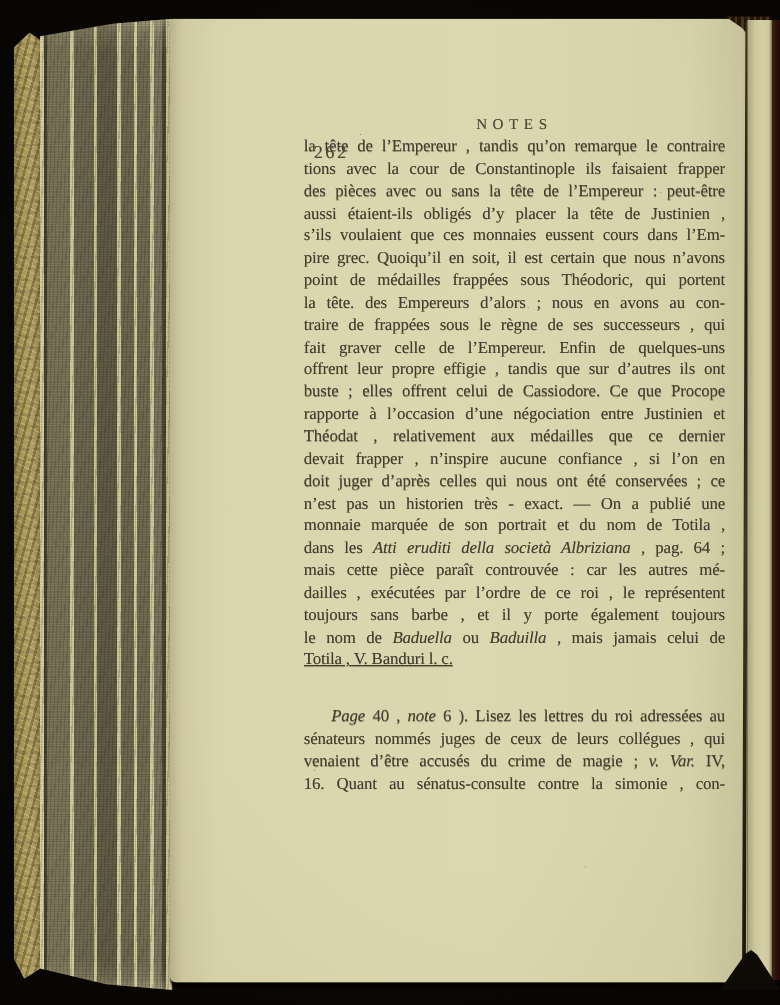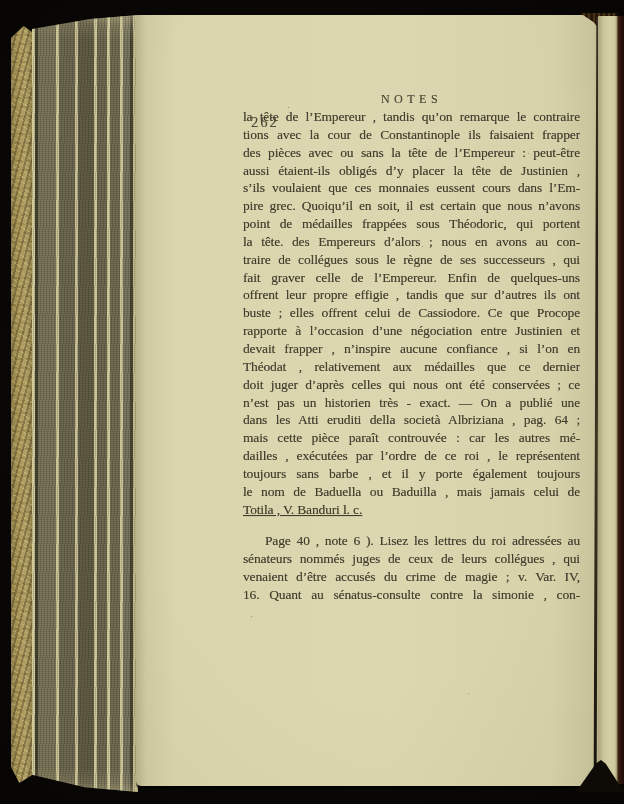--- a/index.html
+++ b/index.html
@@ -84,28 +84,28 @@
   
   .content{
     position:absolute;left:243px;top:84px;width:337px;
     color:var(--ink);font-size:13.4px;letter-spacing:-.1px;
     text-shadow:.2px .2px .3px rgba(56,50,30,.45);
   }
   .page-head{position:relative;height:24px;color:var(--header-ink);}
   .page-num{position:absolute;left:8px;top:0;font-size:14.5px;letter-spacing:2px;margin-top:30px;}
   .running-head{position:absolute;left:50%;top:8px;transform:translateX(-50%);font-size:12px;letter-spacing:4.5px;}
   .para{margin:0;}
-  .para + .para{margin-top:14px;}
+  .para + .para{margin-top:28px;}
   .para.indent .line:first-child{text-indent:22px;}
   .line{
     height:17.85px;line-height:17.85px;overflow:hidden;
     text-align:justify;text-align-last:justify;
   }
   .line.last-left{text-align-last:left;text-decoration:underline;}
-  .it{}
+  .it{font-style:italic;}
 </style>
 </head>
 <body>
 
 <div class="scene">
   <div class="cover-strip"></div>
   <div class="fore-edge"></div>
 
   <div class="page"></div>
 
@@ -122,29 +122,30 @@
     <div id="text-column">
         <div class="para">
           <div class="line"><span>la tête de l’Empereur , tandis qu’on remarque le contraire</span></div>
           <div class="line"><span>tions avec la cour de Constantinople ils faisaient frapper</span></div>
           <div class="line"><span>des pièces avec ou sans la tête de l’Empereur : peut-être</span></div>
           <div class="line"><span>aussi étaient-ils obligés d’y placer la tête de Justinien ,</span></div>
           <div class="line"><span>s’ils voulaient que ces monnaies eussent cours dans l’Em-</span></div>
           <div class="line"><span>pire grec. Quoiqu’il en soit, il est certain que nous n’avons</span></div>
           <div class="line"><span>point de médailles frappées sous Théodoric, qui portent</span></div>
           <div class="line"><span>la tête. des Empereurs d’alors ; nous en avons au con-</span></div>
-          <div class="line"><span>traire de collégues sous le règne de ses successeurs , qui</span></div>
+          <div class="line"><span>traire de frappées sous le règne de ses successeurs , qui</span></div>
           <div class="line"><span>fait graver celle de l’Empereur. Enfin de quelques-uns</span></div>
           <div class="line"><span>offrent leur propre effigie , tandis que sur d’autres ils ont</span></div>
           <div class="line"><span>buste ; elles offrent celui de Cassiodore. Ce que Procope</span></div>
           <div class="line"><span>rapporte à l’occasion d’une négociation entre Justinien et</span></div>
+          <div class="line"><span>Théodat , relativement aux médailles que ce dernier</span></div>
           <div class="line"><span>devait frapper , n’inspire aucune confiance , si l’on en</span></div>
-          <div class="line"><span>Théodat , relativement aux médailles que ce dernier</span></div>
           <div class="line"><span>doit juger d’après celles qui nous ont été conservées ; ce</span></div>
           <div class="line"><span>n’est pas un historien très - exact. — On a publié une</span></div>
+          <div class="line"><span>monnaie marquée de son portrait et du nom de Totila ,</span></div>
           <div class="line"><span>dans les </span><span class="it">Atti eruditi della società Albriziana</span><span> , pag. 64 ;</span></div>
           <div class="line"><span>mais cette pièce paraît controuvée : car les autres mé-</span></div>
           <div class="line"><span>dailles , exécutées par l’ordre de ce roi , le représentent</span></div>
           <div class="line"><span>toujours sans barbe , et il y porte également toujours</span></div>
           <div class="line"><span>le nom de </span><span class="it">Baduella</span><span> ou </span><span class="it">Baduilla</span><span> , mais jamais celui de</span></div>
           <div class="line last-left"><span>Totila , V. Banduri l. c.</span></div>
         </div>
         <div class="para indent">
           <div class="line"><span class="it">Page</span><span> 40 , </span><span class="it">note</span><span> 6 ). Lisez les lettres du roi adressées au</span></div>
           <div class="line"><span>sénateurs nommés juges de ceux de leurs collégues , qui</span></div>

